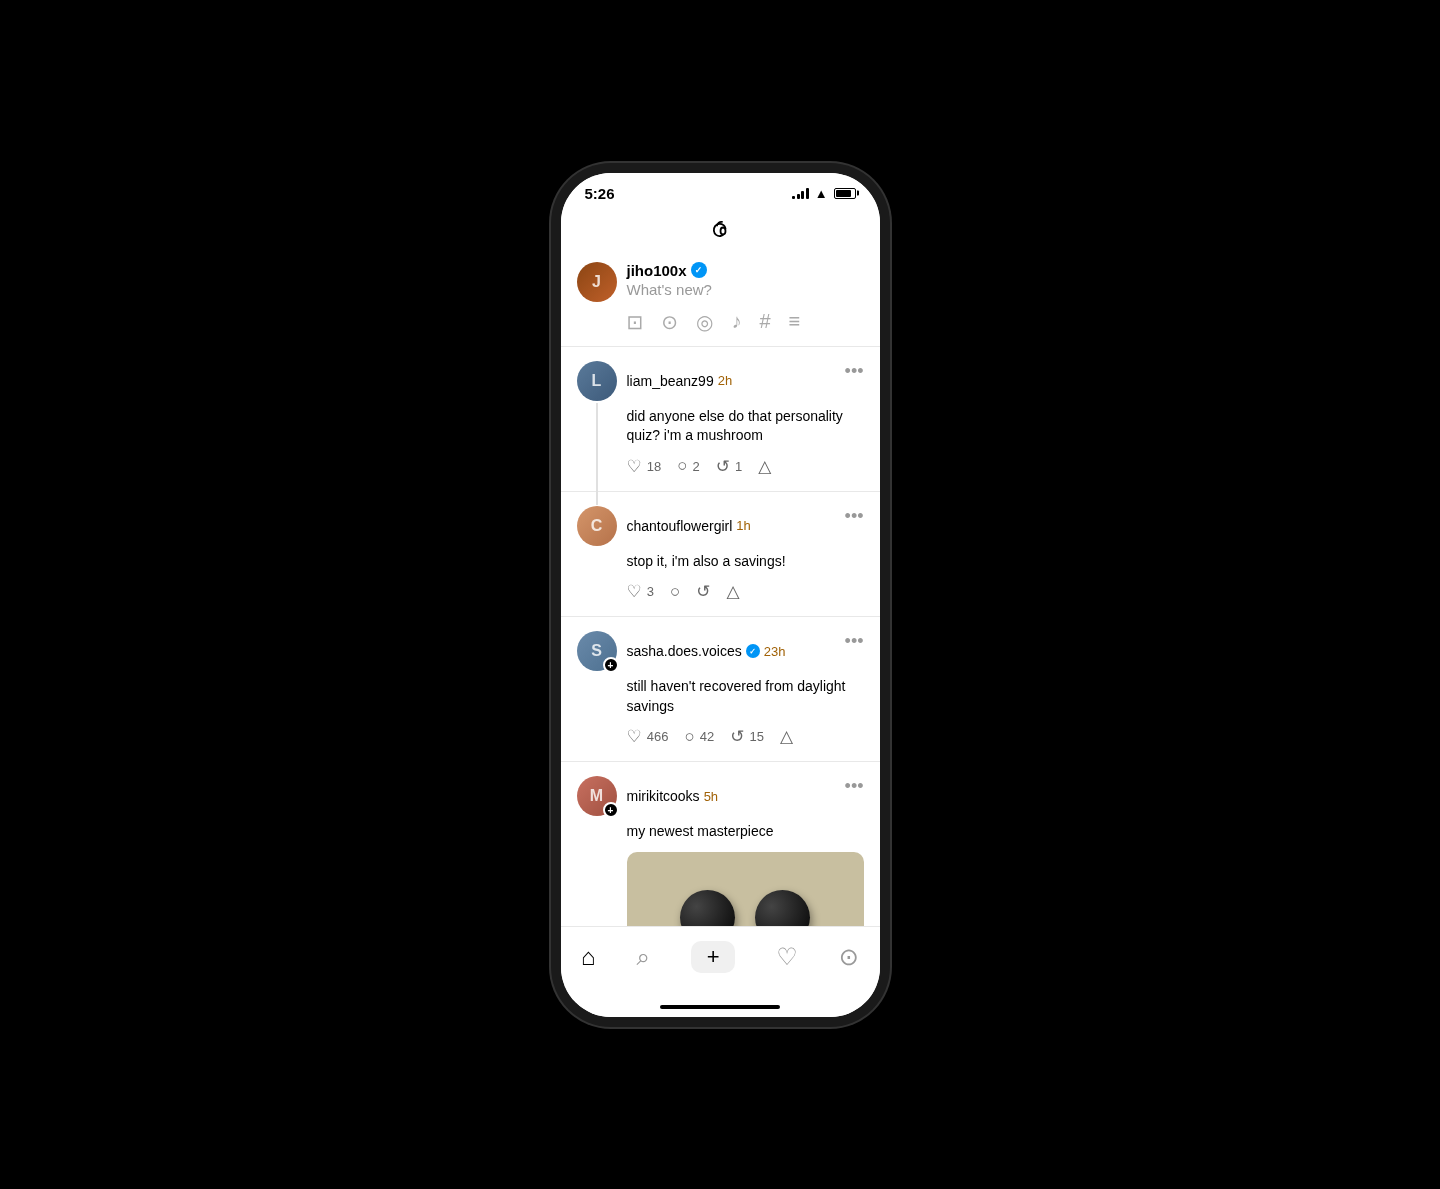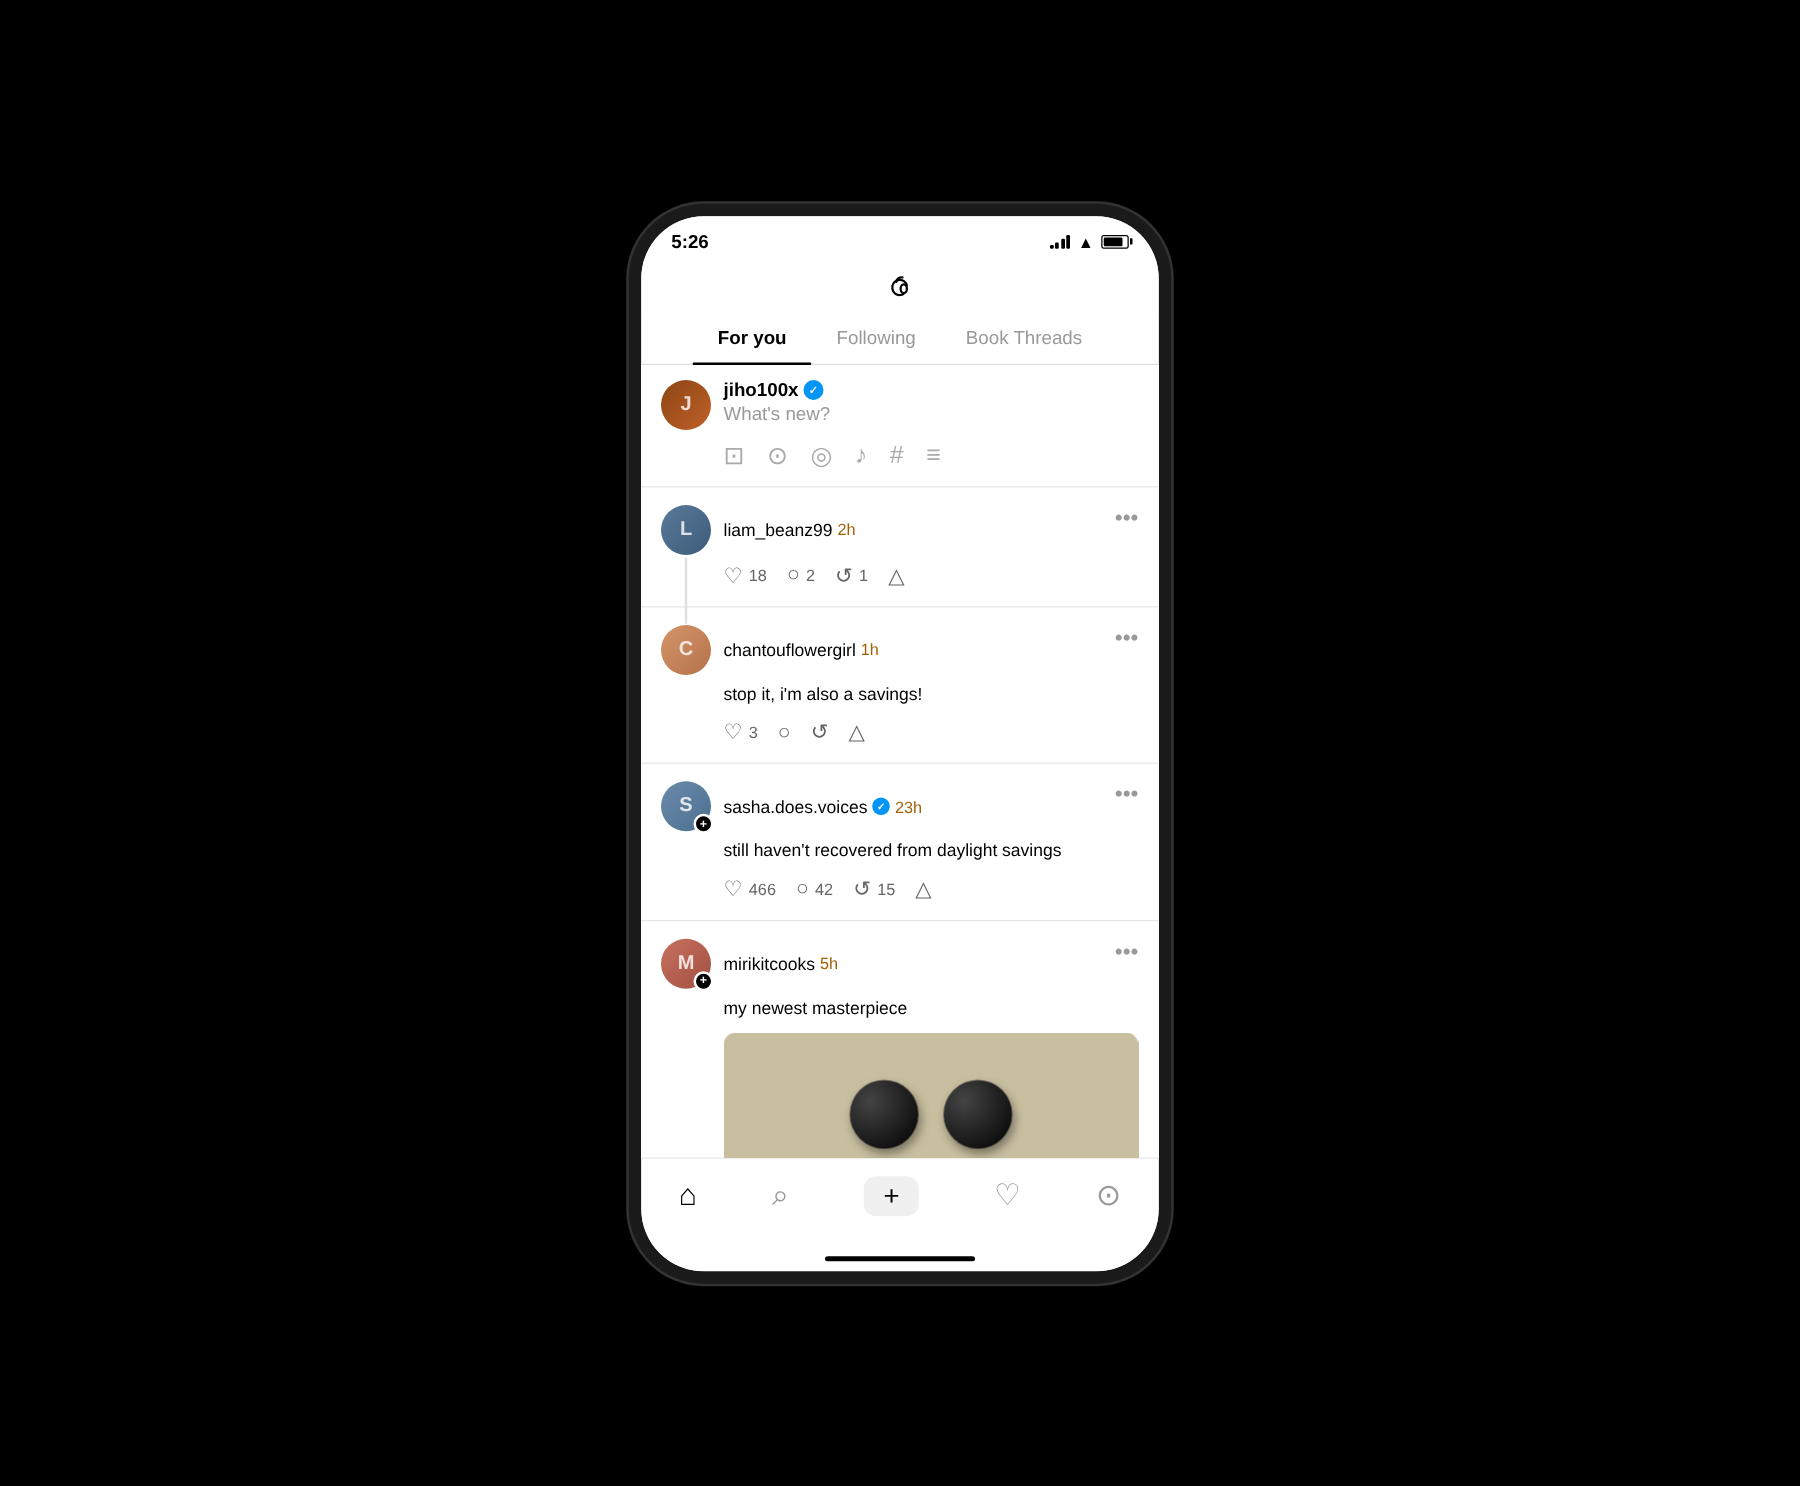--- a/index.html
+++ b/index.html
@@ -5,21 +5,21 @@
     * { margin: 0; padding: 0; box-sizing: border-box; }
     body {
       background: #000;
       display: flex;
       justify-content: center;
       align-items: center;
       min-height: 100vh;
       font-family: -apple-system, BlinkMacSystemFont, 'Segoe UI', sans-serif;
     }
     .phone-frame {
-      width: 414px;
+      width: 319px;
       height: 844px;
       background: #fff;
       border-radius: 50px;
       box-shadow: 0 0 0 10px #1a1a1a, 0 0 0 12px #333;
       overflow: hidden;
       position: relative;
       display: flex;
       flex-direction: column;
     }
     .status-bar {
@@ -394,31 +394,20 @@
   </div>
 
   <div class="app-header">
     <svg class="threads-logo" viewBox="0 0 32 32" fill="none" xmlns="http://www.w3.org/2000/svg">
       <path d="M21.5 14.5c-.3-1.4-1-2.6-2.1-3.4-1.1-.9-2.5-1.3-4-1.2-1.8.1-3.3.9-4.3 2.2-1 1.3-1.4 3-1.2 4.8.2 1.7 1 3.1 2.2 4 1.2.9 2.7 1.3 4.3 1.1.9-.1 1.7-.4 2.4-.9" stroke="#000" stroke-width="1.8" stroke-linecap="round"></path>
       <path d="M13 11.5c.3-1.2.9-2.2 1.8-2.9.9-.7 2-.9 3.2-.7" stroke="#000" stroke-width="1.8" stroke-linecap="round"></path>
       <ellipse cx="19" cy="17" rx="2.5" ry="3.5" stroke="#000" stroke-width="1.8"></ellipse>
     </svg>
   </div>
 
-  <div class="tabs-bar">
-    <div class="tab-item active">
-      <span>For you</span>
-    </div>
-    <div class="tab-item">
-      <span>Following</span>
-    </div>
-    <div class="tab-item">
-      <span>Book Threads</span>
-    </div>
-  </div>
 
   <div class="feed-container">
 
     <div class="compose-section">
       <div class="avatar avatar-jiho">
         <div class="avatar-face">J</div>
       </div>
       <div class="compose-right">
         <div class="compose-username">
           <span>jiho100x</span>
@@ -443,20 +432,21 @@
           <div class="avatar avatar-liam">
             <div class="avatar-face">L</div>
           </div>
           <div class="post-meta">
             <span class="post-username">liam_beanz99</span>
             <span class="post-time">2h</span>
           </div>
         </div>
         <span class="post-more">•••</span>
       </div>
+      <div class="post-content">did anyone else do that personality quiz? i'm a mushroom</div>
       <div class="post-actions">
         <div class="action-btn">
           <span class="action-icon">♡</span>
           <span>18</span>
         </div>
         <div class="action-btn">
           <span class="action-icon">○</span>
           <span>2</span>
         </div>
         <div class="action-btn">

